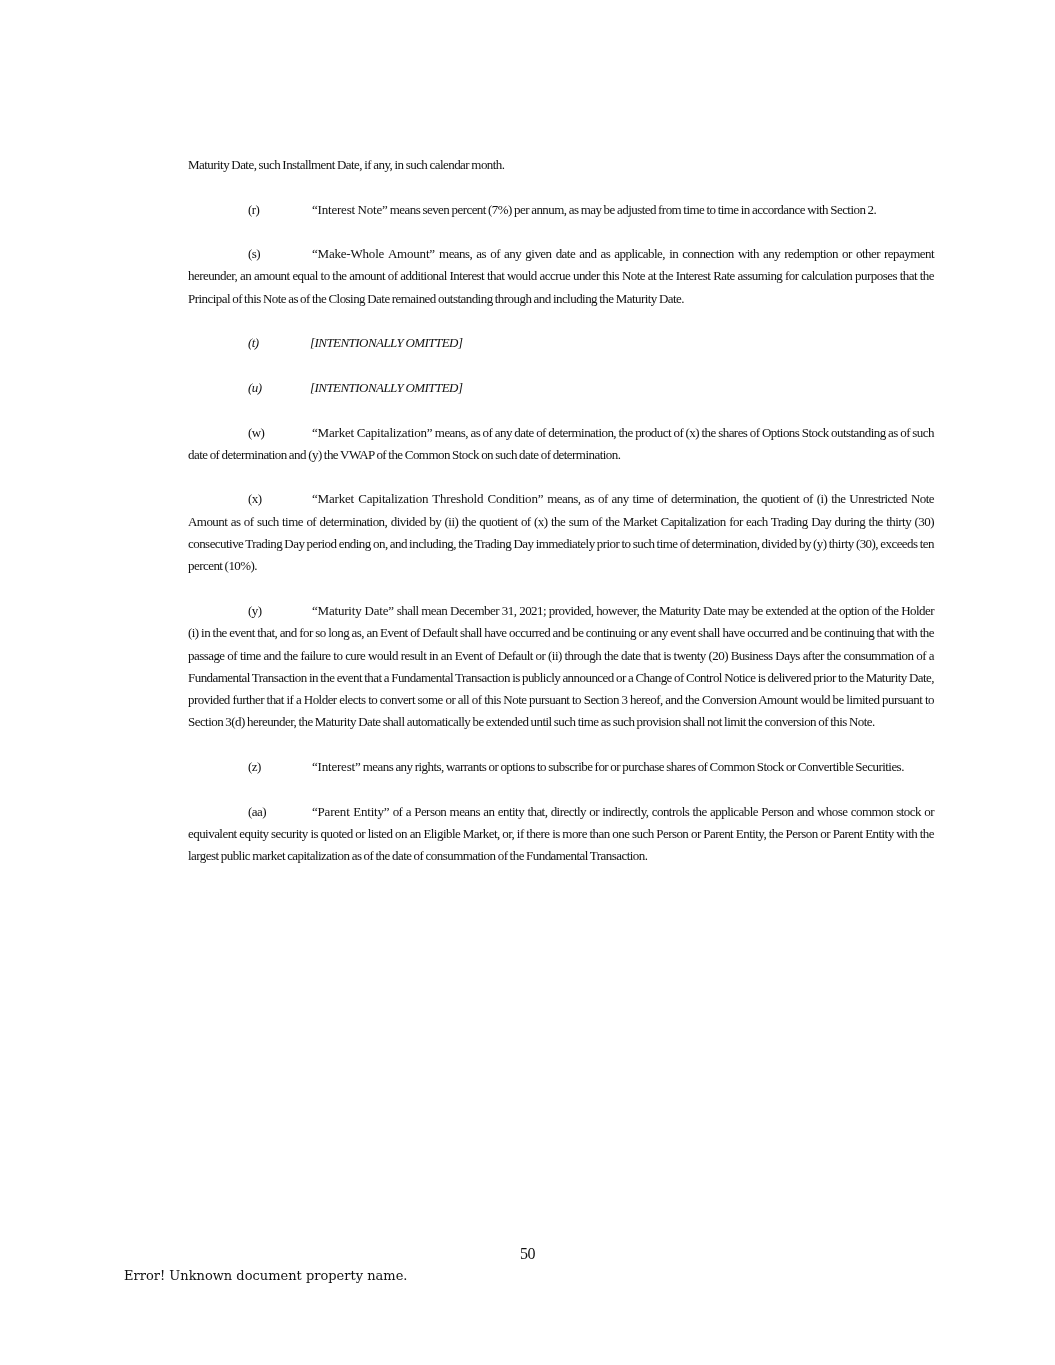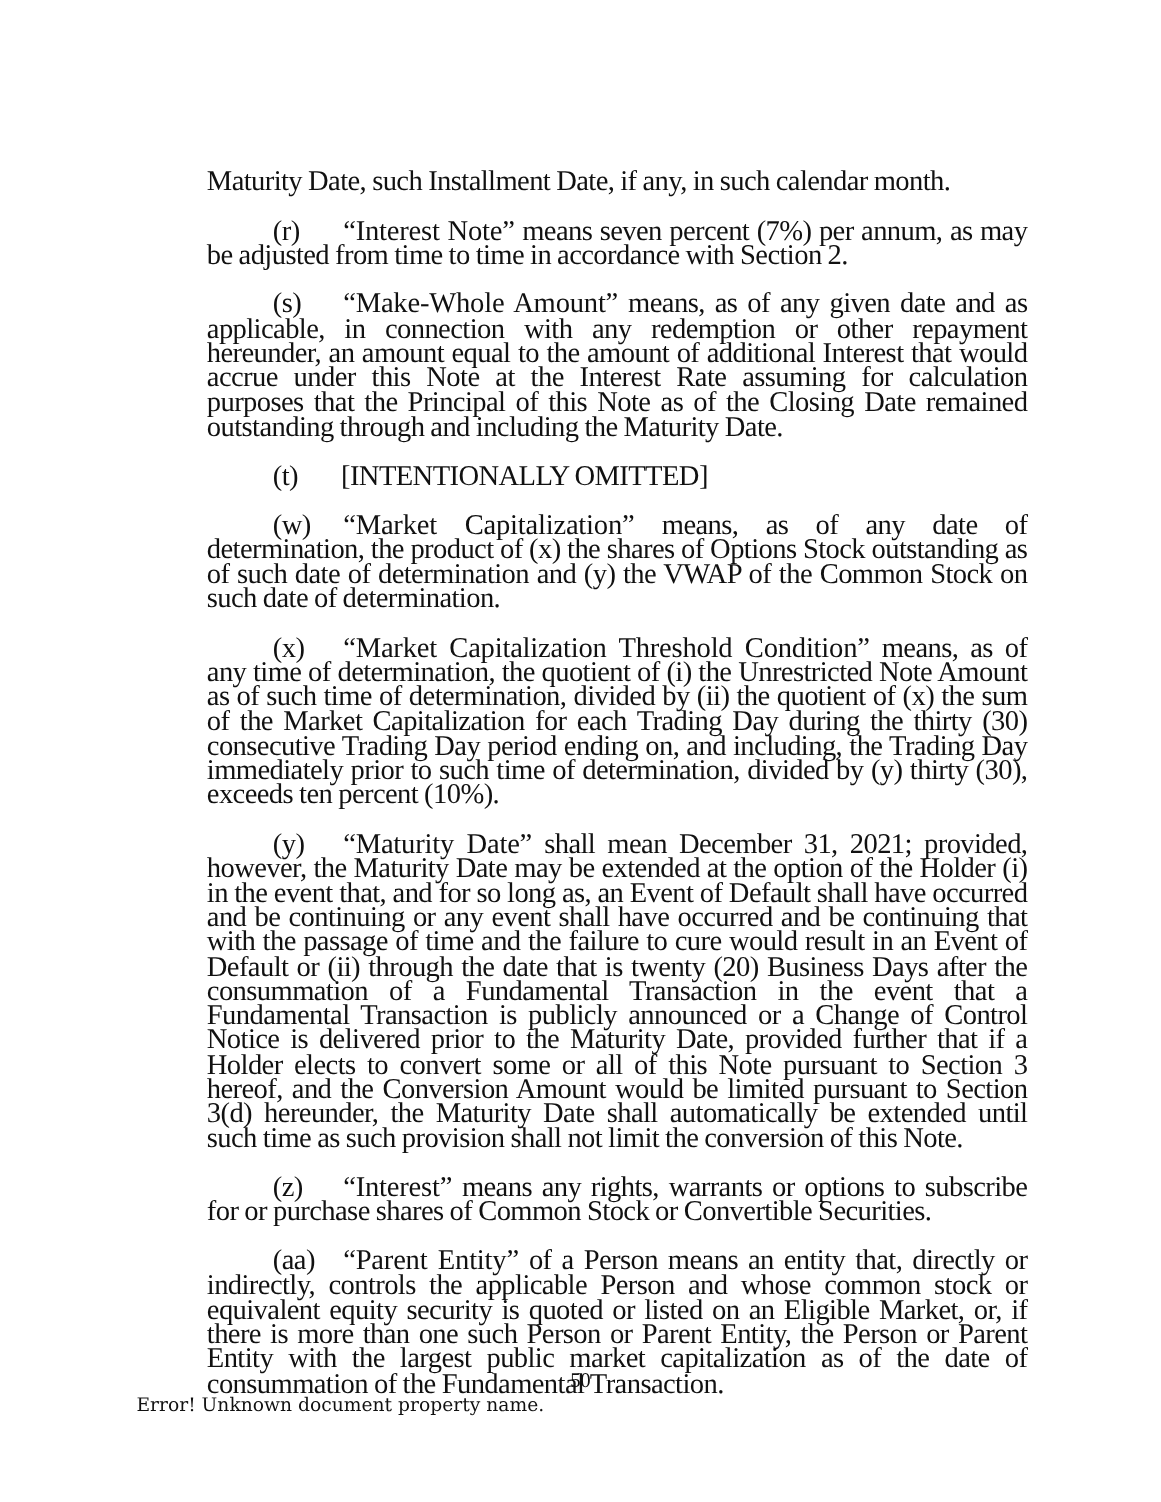--- a/index.html
+++ b/index.html
@@ -3,53 +3,54 @@
   <meta charset="utf-8">
   <style>
     html, body { margin: 0; padding: 0; background: #ffffff; }
     body {
       width: 1055px; height: 1365px; position: relative; overflow: hidden;
       font-family: "Liberation Serif", "DejaVu Serif", serif;
       color: #111111;
     }
     .page-body {
       position: absolute; left: 188px; top: 154px; width: 746px;
-      font-size: 26px; line-height: 22.3px;
+      font-size: 13px; line-height: 22.3px;
       letter-spacing: -0.55px; word-spacing: -0.5px;
     }
     .para { margin: 0 0 22.3px 0; text-align: justify; }
     .para.first { margin-bottom: 22.3px; }
     .ind { display: inline-block; width: 60px; }
     .label { display: inline-block; width: 64px; }
     .short-label { display: inline-block; width: 62px; }
     .term { letter-spacing: -0.2px; }
-    .omitted { margin: 0 0 22.3px 0; padding-left: 60px; }
+    .omitted { margin: 0 0 22.3px 0; padding-left: 60px; font-style: italic; }
     .page-number {
       position: absolute; left: 0; width: 1055px; top: 1245px;
-      text-align: center; font-size: 19px; letter-spacing: -0.5px;
+      text-align: center; font-size: 16px; letter-spacing: -0.5px;
     }
     .footer {
       position: absolute; left: 124px; top: 1268px;
-      font-size: 17px; letter-spacing: 0px;
+      font-size: 13px; letter-spacing: 0px;
       font-family: "DejaVu Serif", serif;
     }
   </style>
 </head>
 <body>
 
 <div class="page-body">
 
   <p class="para first">Maturity Date, such Installment Date, if any, in such calendar month.</p>
 
   <p class="para"><span class="ind"></span><span class="label">(r)</span><span class="term">“Interest Note”</span><span> means  seven percent (7%) per annum, as may be adjusted from time to time in accordance with Section 2.</span></p>
 
   <p class="para"><span class="ind"></span><span class="label">(s)</span><span class="term">“Make-Whole Amount”</span><span> means, as of any given date and as applicable, in connection with any redemption or other repayment hereunder, an amount equal to the amount of additional Interest that would accrue under this Note at the Interest Rate assuming for calculation purposes that the Principal of this Note as of the Closing Date remained outstanding through and including the Maturity Date.</span></p>
 
   <p class="omitted"><span class="short-label">(t)</span><span>[INTENTIONALLY OMITTED]</span></p>
 
+  <p class="omitted"><span class="short-label">(u)</span><span>[INTENTIONALLY OMITTED]</span></p>
 
 
   <p class="para"><span class="ind"></span><span class="label">(w)</span><span class="term">“Market Capitalization”</span><span> means, as of any date of determination, the product of (x) the shares of Options Stock outstanding as of such date of determination and (y) the VWAP of the Common Stock on such date of determination.</span></p>
 
   <p class="para"><span class="ind"></span><span class="label">(x)</span><span class="term">“Market Capitalization Threshold Condition”</span><span> means, as of any time of determination, the quotient of (i) the Unrestricted Note Amount as of such time of determination, divided by (ii) the quotient of (x) the sum of the Market Capitalization for each Trading Day during the thirty (30) consecutive Trading Day period ending on, and including, the Trading Day immediately prior to such time of determination, divided by (y) thirty (30), exceeds ten percent (10%).</span></p>
 
   <p class="para"><span class="ind"></span><span class="label">(y)</span><span class="term">“Maturity Date”</span><span> shall mean December 31, 2021; provided, however, the Maturity Date may be extended at the option of the Holder (i) in the event that, and for so long as, an Event of Default shall have occurred and be continuing or any event shall have occurred and be continuing that with the passage of time and the failure to cure would result in an Event of Default or (ii) through the date that is twenty (20) Business Days after the consummation of a Fundamental Transaction in the event that a Fundamental Transaction is publicly announced or a Change of Control Notice is delivered prior to the Maturity Date, provided further that if a Holder elects to convert some or all of this Note pursuant to Section 3 hereof, and the Conversion Amount would be limited pursuant to Section 3(d) hereunder, the Maturity Date shall automatically be extended until such time as such provision shall not limit the conversion of this Note.</span></p>
 
   <p class="para"><span class="ind"></span><span class="label">(z)</span><span class="term">“Interest”</span><span> means any rights, warrants or options to subscribe for or purchase shares of Common Stock or Convertible Securities.</span></p>
 

